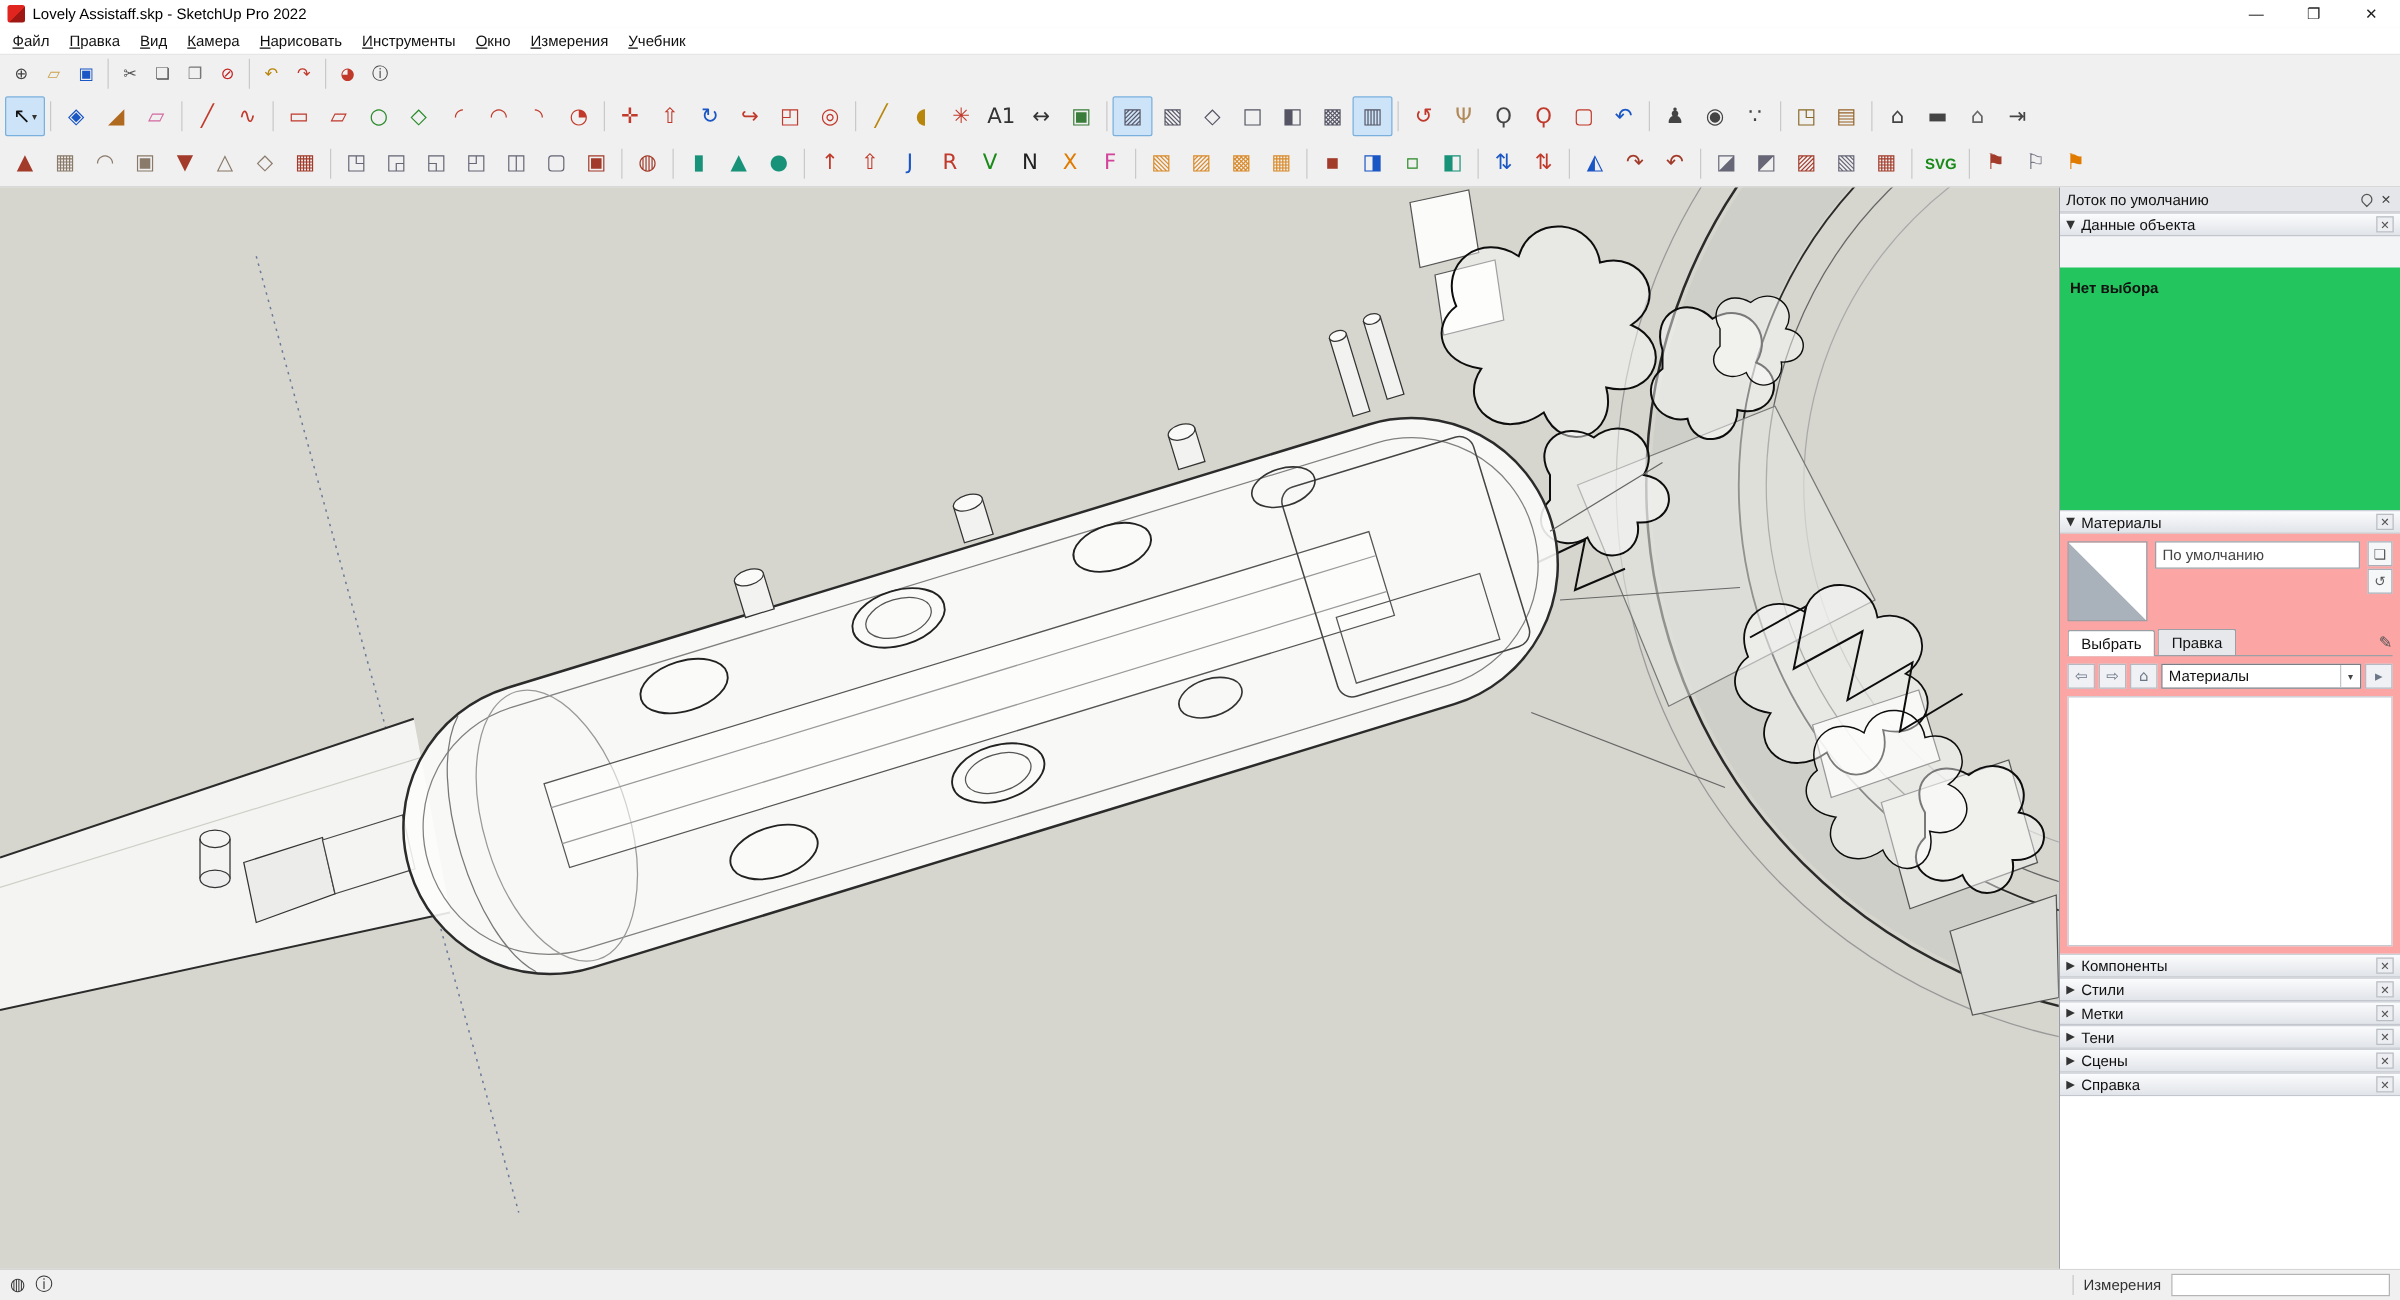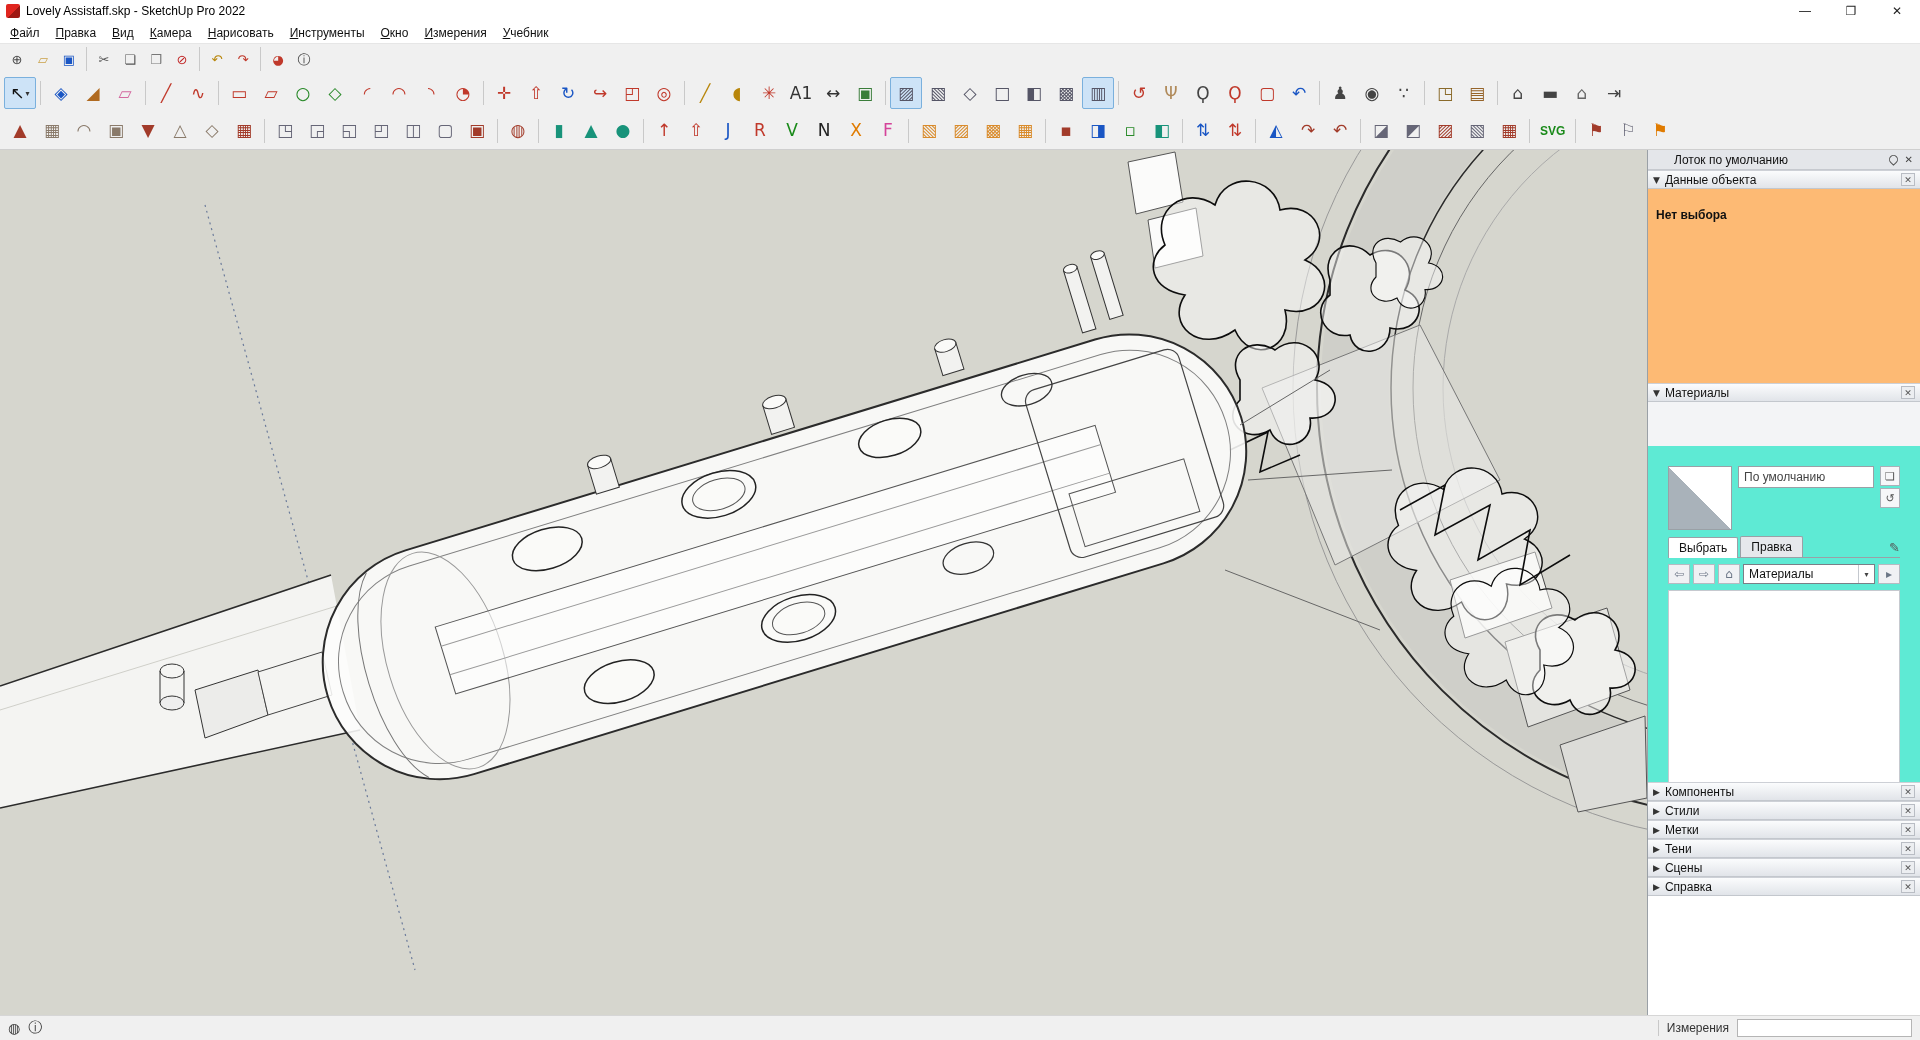--- a/index.html
+++ b/index.html
@@ -32,29 +32,29 @@
   .tb-sep { width:1px; height:24px; background:#c9c9c9; margin:0 4px; flex:none; }
 
   
   .main { display:flex; height:865px; }
   #viewport { position:relative; width:1647px; height:865px; background:#d6d6ce; flex:none; }
   #viewport svg { position:absolute; inset:0; }
 
   
   .tray { width:273px; background:#f3f4f6; border-left:1px solid #9aa0a6; display:flex; flex-direction:column; }
   .tray-titlebar { height:20px; background:#e4e6ea; border-bottom:1px solid #c6c9cf; display:flex; align-items:center; padding:0 5px; gap:5px; flex:none; }
-  .tray-title { flex:1;margin-left:21px; }
+  .tray-title { flex:1; }
   .pin-icon { width:9px; height:9px; border:1px solid #555; border-radius:50% 50% 50% 0; transform:rotate(-45deg); flex:none; }
   .tray-close { font-size:10px; color:#444; padding:0 2px; }
   .section-header { height:19px; flex:none; background:linear-gradient(#fbfcfd,#e1e4e9); border-top:1px solid #cdd0d6; border-bottom:1px solid #c3c7cd; display:flex; align-items:center; padding:0 5px; gap:5px; }
   .arrow { font-size:9px; color:#333; font-family:"DejaVu Sans",sans-serif; }
   .section-title { flex:1; }
   .section-close { width:14px; height:13px; display:flex; align-items:center; justify-content:center; border:1px solid #b9bdc4; background:#eceef1; font-size:9px; color:#555; }
-  .entity-content { height:194px; flex:none; background:#fdba74; padding:19px 8px; font-weight:bold; }
-  .materials-content { height:336px; flex:none; background:#5eead4; padding:20px;margin-top:44px; }
+  .entity-content { height:194px; flex:none; background:#22c55e; padding:9px 8px; font-weight:bold;margin-top:25px; }
+  .materials-content { height:336px; flex:none; background:#fca5a5; padding:6px; }
   .mat-top { display:flex; gap:6px; }
   .mat-thumb { width:64px; height:64px; flex:none; border:1px solid #9aa0a6; background:linear-gradient(to top right,#a9b2ba 49.5%,#ffffff 50%); }
   .mat-name { flex:1; height:22px; border:1px solid #9aa0a6; background:#fff; display:flex; align-items:center; padding:0 5px; color:#444; }
   .mat-btn-col { display:flex; flex-direction:column; gap:2px; }
   .mini-btn { width:20px; height:20px; border:1px solid #aab0b8; background:#f6f7f9; display:flex; align-items:center; justify-content:center; font-size:11px; color:#555; font-family:"DejaVu Sans",sans-serif; }
   .mat-tabs { display:flex; align-items:flex-end; margin-top:6px; height:22px; border-bottom:1px solid #9aa0a6; }
   .tab { padding:3px 10px; border:1px solid #9aa0a6; border-bottom:none; background:#e6e8ec; margin-right:2px; border-radius:2px 2px 0 0; }
   .tab.active { background:#fff; position:relative; top:1px; }
   .sample-paint { margin-left:auto; font-size:13px; color:#555; font-family:"DejaVu Sans",sans-serif; padding-bottom:2px; }
   .mat-nav { display:flex; align-items:center; gap:3px; margin-top:6px; }

